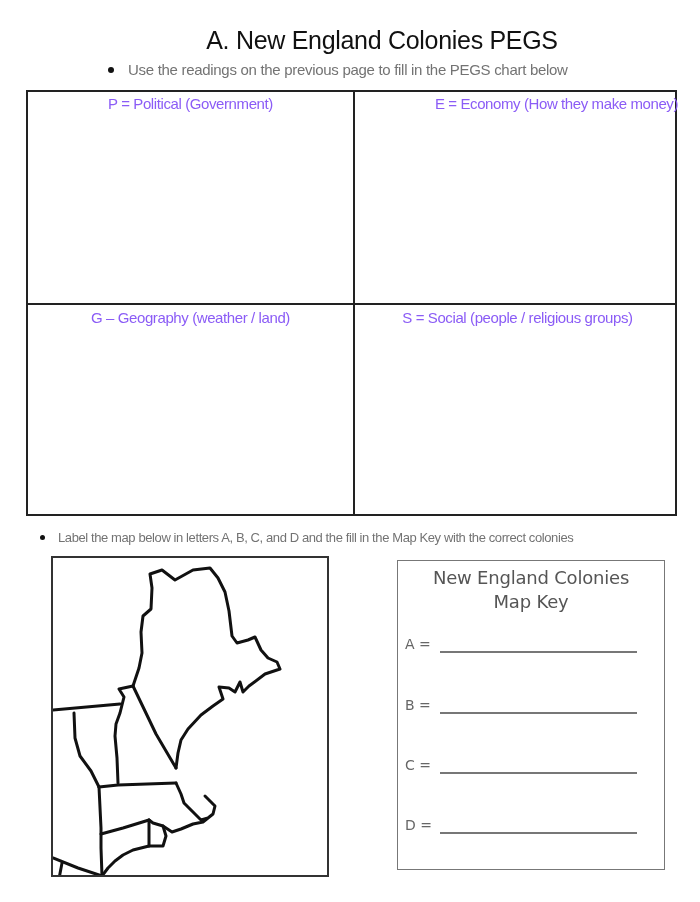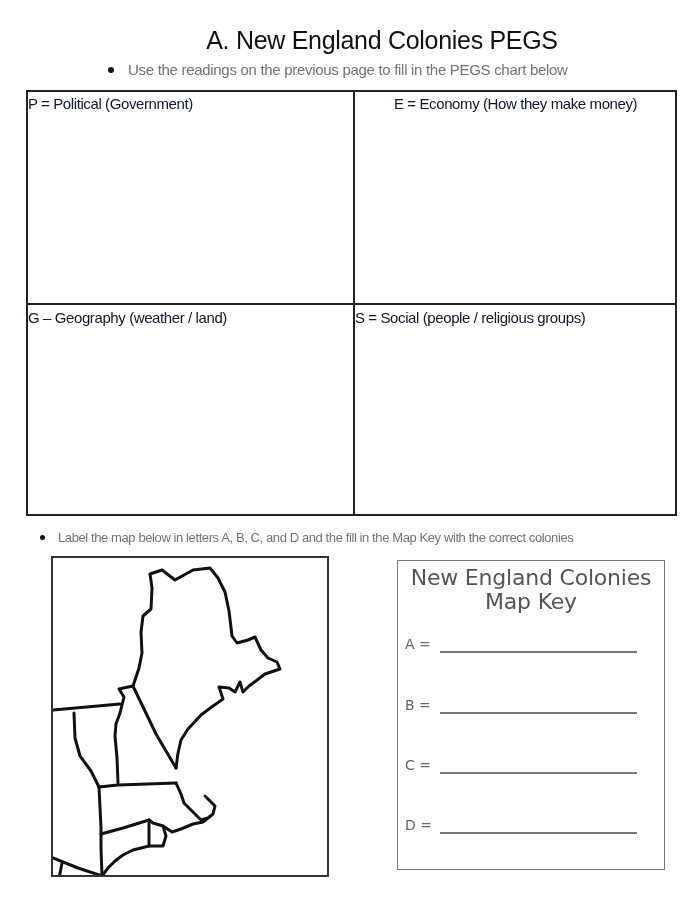--- a/index.html
+++ b/index.html
@@ -7,31 +7,31 @@
   .title { position:absolute; left:0; width:700px; top:26px; text-align:center; font-size:25px; font-weight:normal; letter-spacing:-0.3px; color:#111;padding-left:32px; }
   .bullet-line { position:absolute; font-size:15px; color:#737373; white-space:nowrap; letter-spacing:-0.3px; }
   .bullet-line .dot { display:inline-block; width:6px; height:6px; border-radius:50%; background:#111; vertical-align:middle; margin-right:14px; position:relative; top:-1px; }
   .b1 { left:108px; top:61px; }
   .b2 { left:40px; top:530px; font-size:13px; letter-spacing:-0.4px; }
   .b2 .dot { width:5px; height:5px; margin-right:13px; }
 
   .pegs { position:absolute; left:26px; top:90px; width:651px; height:426px; border:2px solid #222; box-sizing:border-box; }
   .pegs .vline { position:absolute; left:325px; top:0; bottom:0; width:2px; background:#222; }
   .pegs .hline { position:absolute; top:211px; left:0; right:0; height:2px; background:#222; }
-  .cell-label { position:absolute; width:325px; text-align:left; font-size:15px; color:#0f172a; letter-spacing:-0.4px; }
+  .cell-label { position:absolute; width:325px; text-align:center; font-size:15px; color:#8b5cf6; letter-spacing:-0.4px; }
   .c-p { left:0; top:3px; }
   .c-e { left:327px; top:3px;margin-left:39px; }
   .c-g { left:0; top:217px; }
   .c-s { left:327px; top:217px; }
 
   .map-box { position:absolute; left:51px; top:556px; width:278px; height:321px; border:2px solid #333; box-sizing:border-box; overflow:hidden; }
   .map-box svg { position:absolute; left:0; top:0; }
 
   .key-box { position:absolute; left:397px; top:560px; width:268px; height:310px; border:1.5px solid #777; box-sizing:border-box; }
-  .key-title { position:absolute; left:0; width:100%; top:5px; text-align:center; font-size:22px; line-height:24px; color:#555; font-family:"DejaVu Sans", sans-serif; font-weight:normal; letter-spacing:-0.2px; }
+  .key-title { position:absolute; left:0; width:100%; top:5px; text-align:center; font-size:18px; line-height:24px; color:#555; font-family:"DejaVu Sans", sans-serif; font-weight:normal; letter-spacing:-0.2px; }
   .key-row { position:absolute; left:7px; font-size:14px; color:#666; font-family:"DejaVu Sans", sans-serif; }
   .key-row .blank { position:absolute; left:35px; top:15px; width:197px; height:1.5px; background:#777; }
   .r-a { top:75px; } .r-b { top:136px; } .r-c { top:196px; } .r-d { top:256px; }
 </style>
 </head>
 <body>
 
 <div class="title">A. New England Colonies PEGS</div>
 
 <div class="bullet-line b1">

